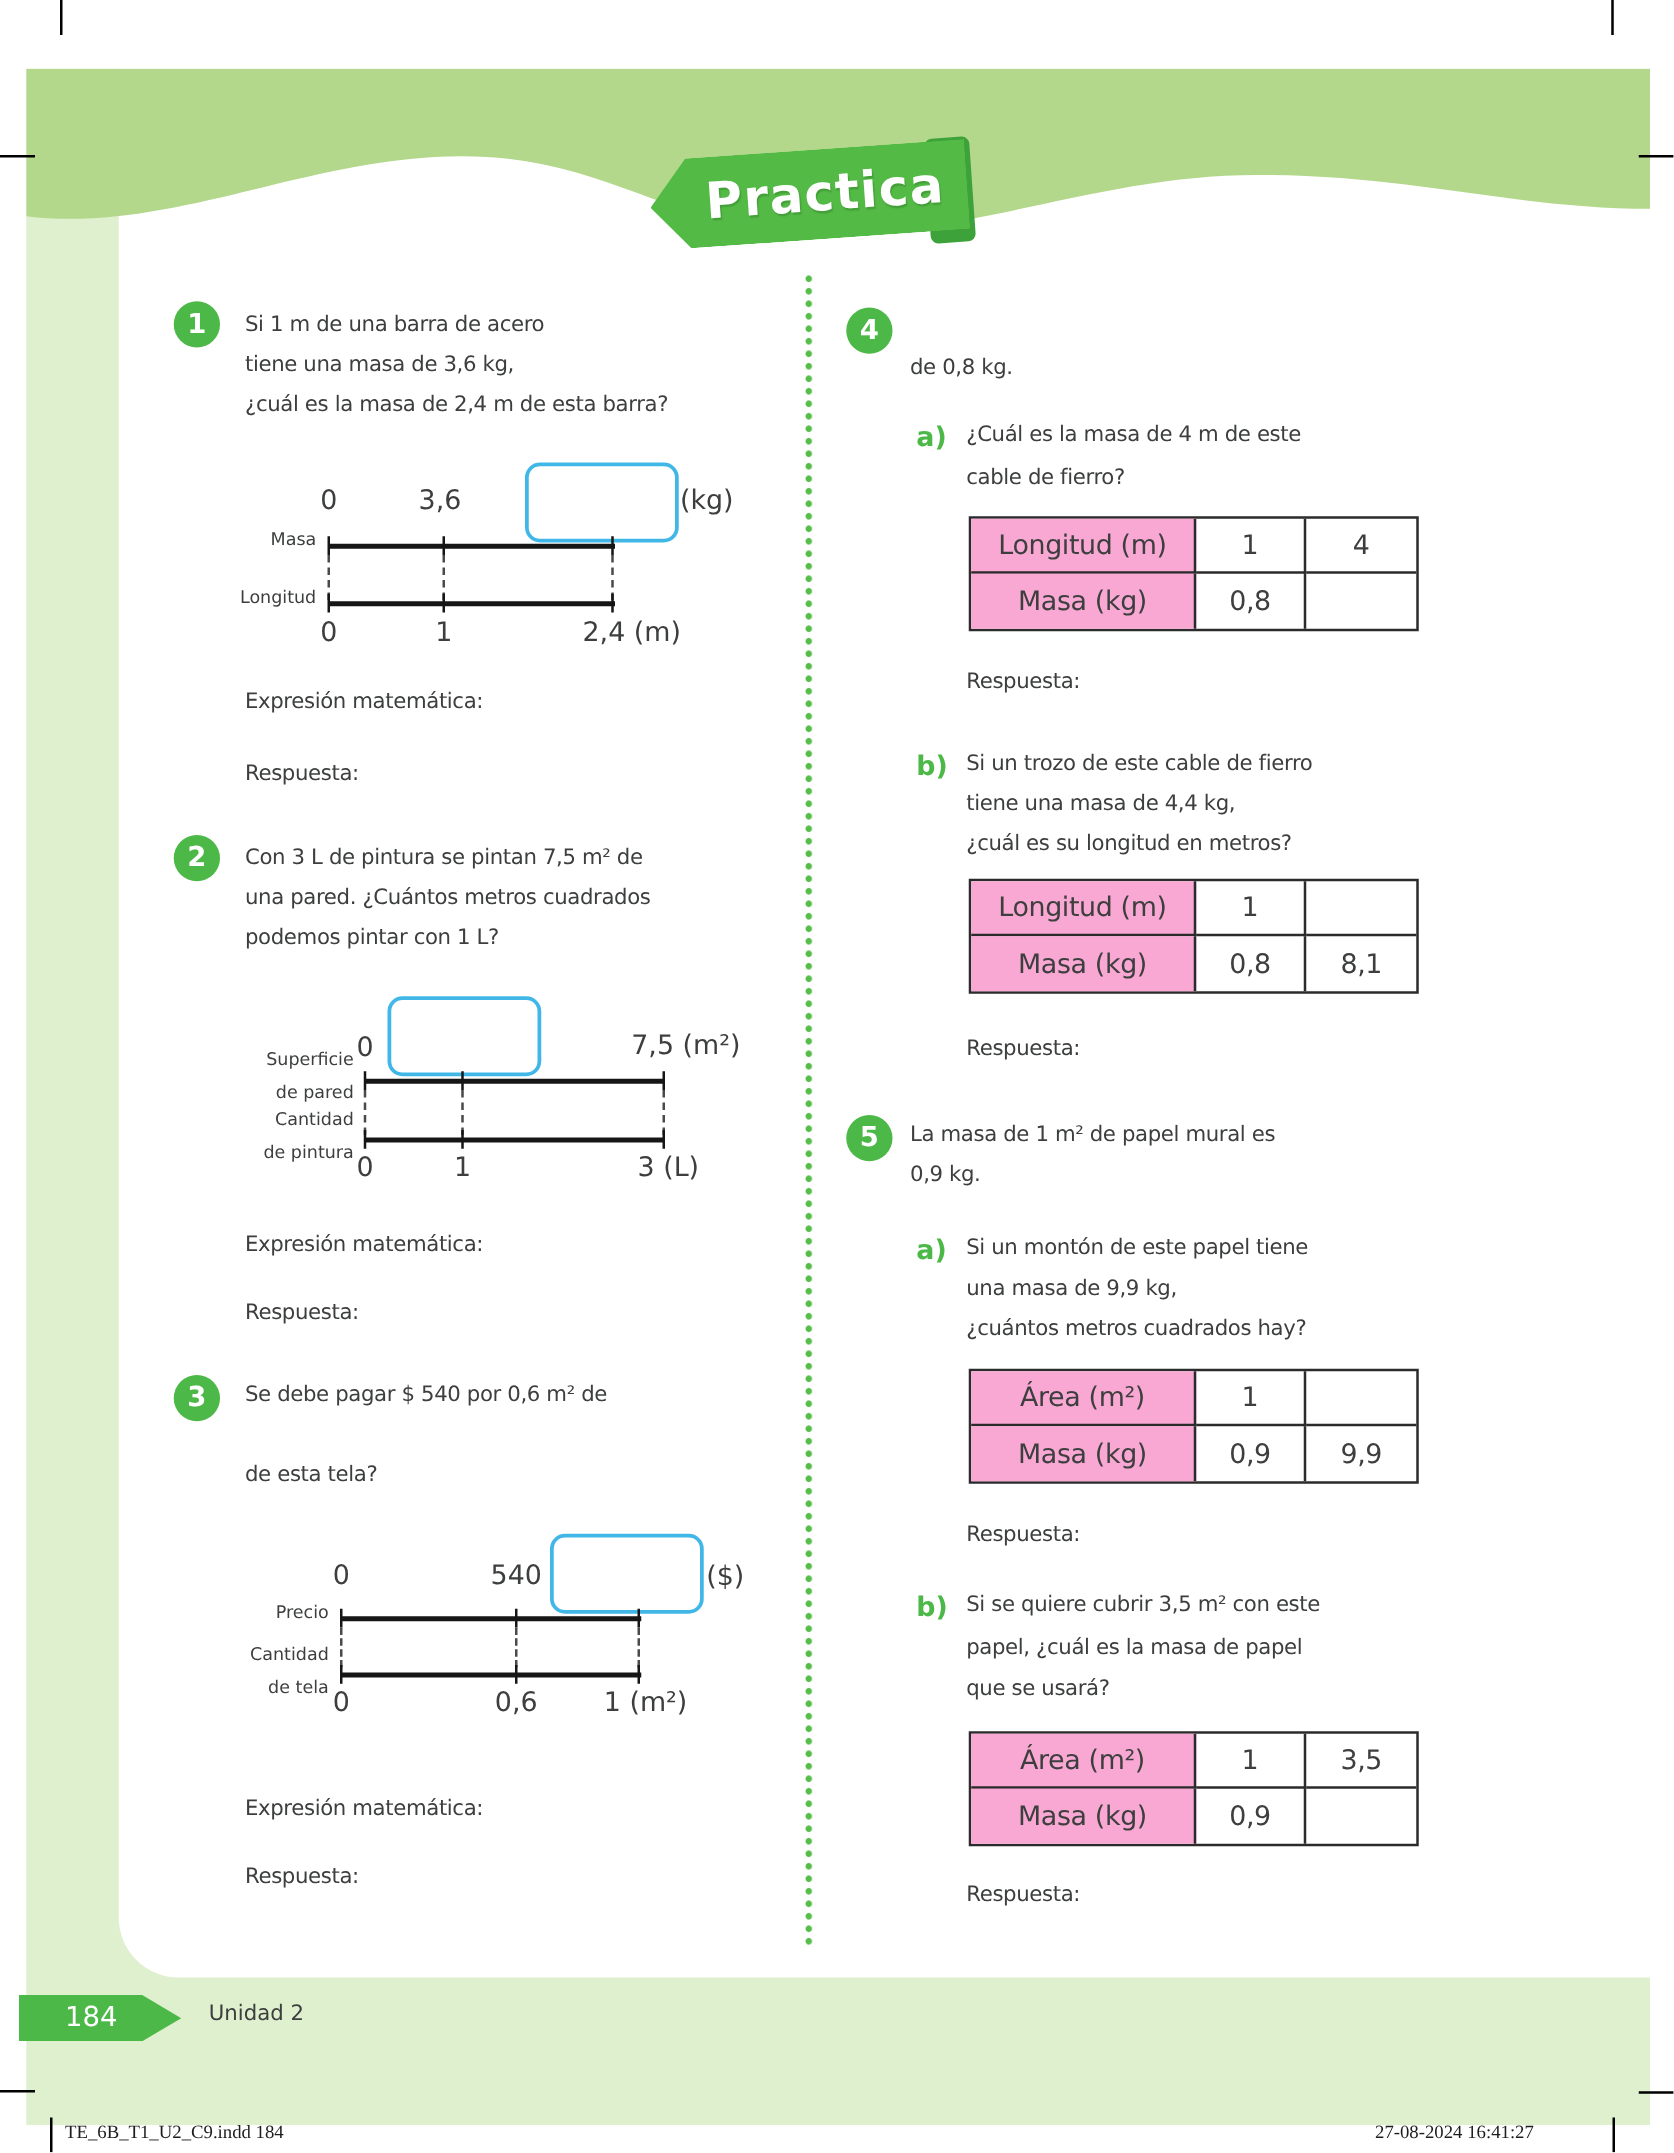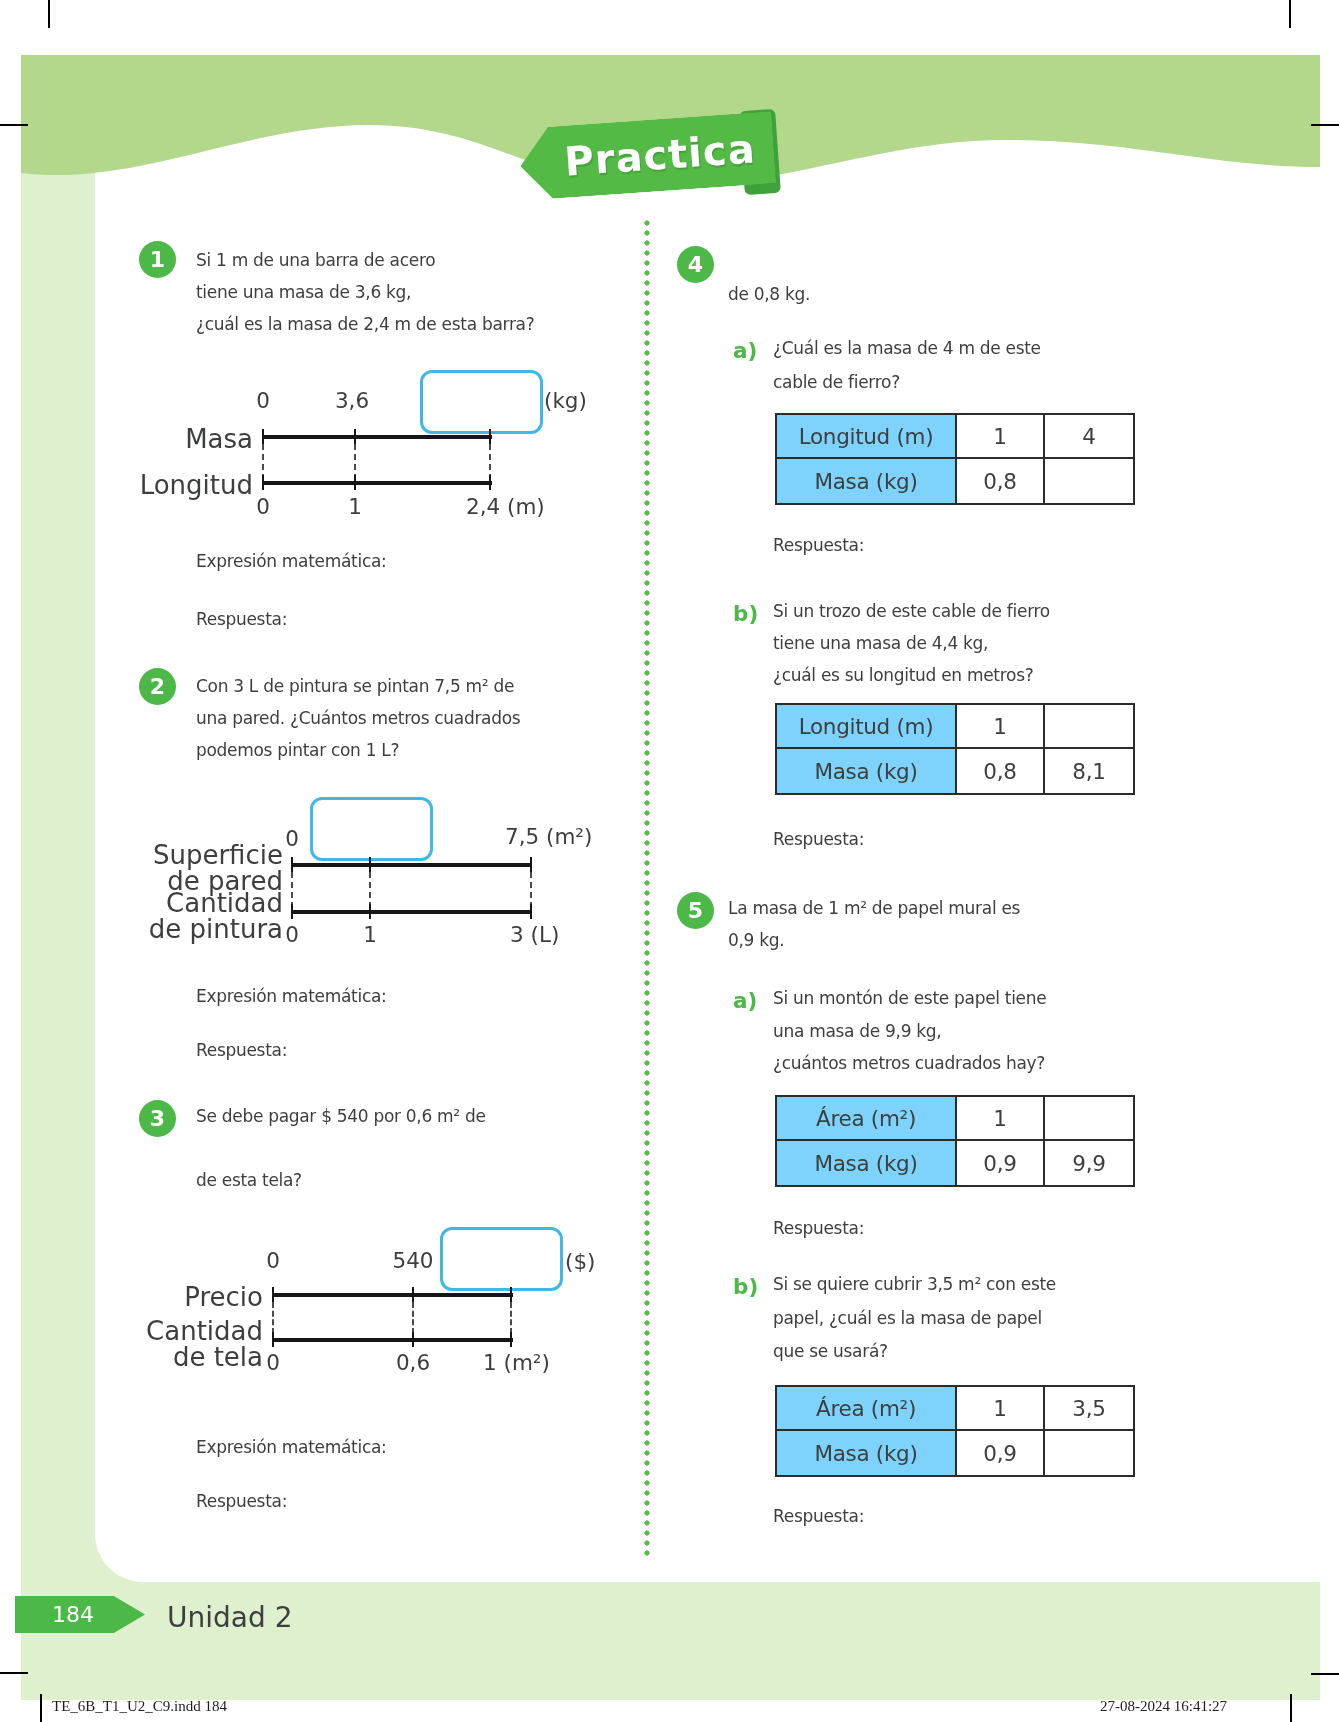--- a/index.html
+++ b/index.html
@@ -36,49 +36,49 @@
   
   .divider {
     position:absolute; left:644px; top:218px; width:6px; height:1338px;
     background:radial-gradient(circle, #56bd49 2.3px, rgba(0,0,0,0) 2.9px);
     background-size:6px 10px; background-repeat:repeat-y; background-position:center top;
   }
   
   .nline { position:absolute; height:3.5px; background:#161616; }
   .tick  { position:absolute; width:2px; height:15px; background:#161616; }
   .dash  { position:absolute; width:0; border-left:2px dashed #4a4a4a; }
-  .dlabel { position:absolute; font-size:26px; text-align:right; white-space:nowrap; }
+  .dlabel { position:absolute; font-size:14px; text-align:right; white-space:nowrap; }
   .dval   { position:absolute; font-size:21.5px; white-space:nowrap; }
   .dval.c { width:60px; text-align:center; }
   .ansbox {
     position:absolute; width:117px; height:58px; background:#ffffff;
     border:3px solid #41b7e8; border-radius:12px;
   }
   
   .tbl {
     position:absolute; display:grid; grid-template-columns:180px 88px 88px;
     grid-auto-rows:44px; border:2px solid #2b2b2b; background:#ffffff;
   }
   .tbl .cell {
     border-right:2px solid #2b2b2b; border-bottom:2px solid #2b2b2b;
     display:flex; align-items:center; justify-content:center;
     font-size:21.5px; letter-spacing:-0.3px;
   }
   .tbl .cell:nth-child(3n) { border-right:none; }
   .tbl .cell:nth-child(n+4) { border-bottom:none; }
-  .tbl .head { background:#7dd3fc; }
+  .tbl .head { background:#f9a8d4; }
   
   .page-badge {
     position:absolute; left:15px; top:1596px; width:130px; height:37px;
     background:#4cb847; clip-path:polygon(0 0, 76% 0, 100% 50%, 76% 100%, 0 100%);
     display:flex; align-items:center; justify-content:center;
     color:#ffffff; font-size:22px;
   }
   .page-badge span { padding-right:14px; }
-  .unit-label { position:absolute; left:167px; top:1601px; font-size:28px; }
+  .unit-label { position:absolute; left:167px; top:1601px; font-size:17px; }
   .print { position:absolute; font-family:"Liberation Serif", serif; font-size:15px; color:#1d1d1d; white-space:nowrap; }
   
   .cmv { position:absolute; width:1.5px; background:#000; }
   .cmh { position:absolute; height:1.5px; background:#000; }
 </style>
 </head>
 <body>
 
 <div class="page">
 

